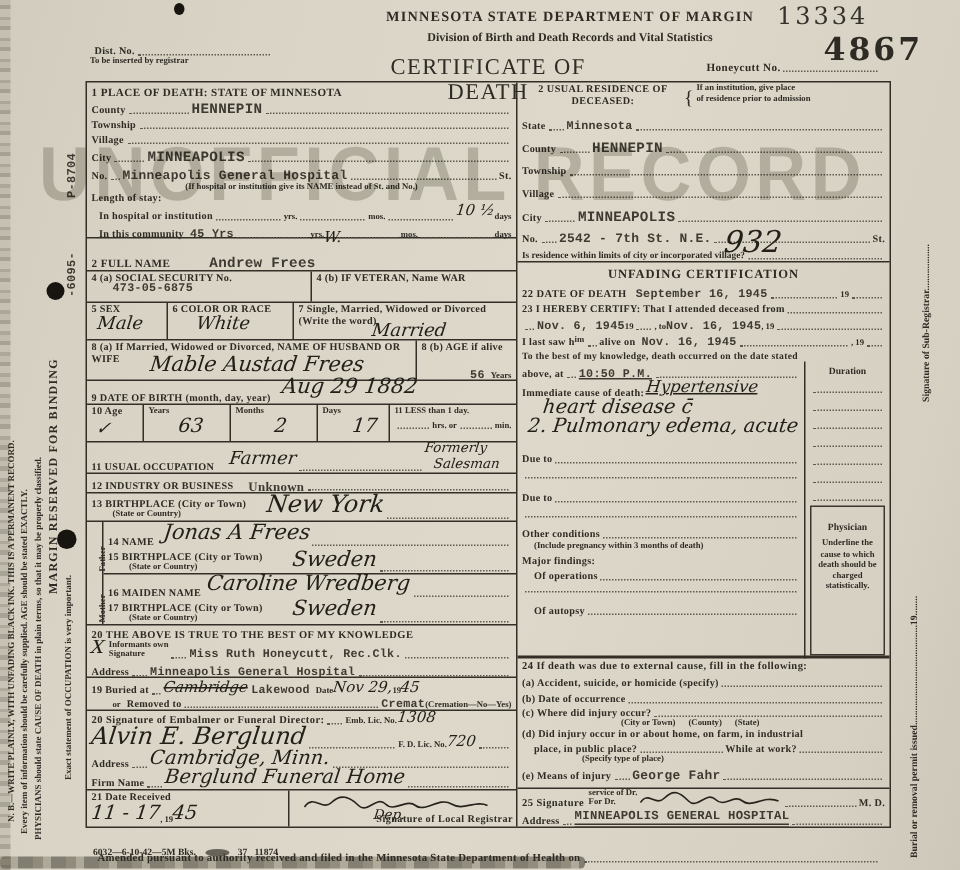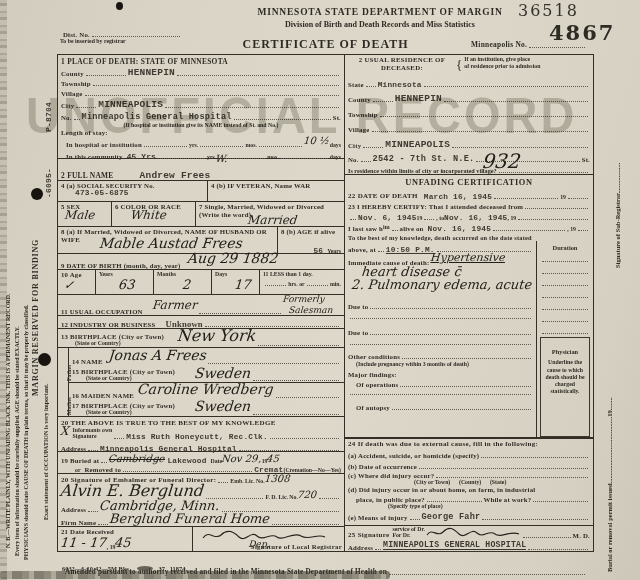--- a/index.html
+++ b/index.html
@@ -58,27 +58,27 @@
   <div class="vrot tn" style="left:23px;top:560px;font-size:6px">PHYSICIANS should state CAUSE OF DEATH in plain terms, so that it may be properly classified.</div>
   <div class="vrot" style="left:31px;top:396px;font-size:8px;font-weight:bold;letter-spacing:.8px">MARGIN RESERVED FOR BINDING</div>
   <div class="vrot tn" style="left:43px;top:520px;font-size:6px">Exact statement of OCCUPATION is very important.</div>
   <div class="vrot ty" style="left:44px;top:132px;font-size:8px">P-8704</div>
   <div class="vrot ty" style="left:44px;top:198px;font-size:8px">-6095-</div>
 
   <div class="vrot tn" style="left:614px;top:268px;font-size:6.5px">Signature of Sub-Registrar...................</div>
   <div class="vrot tn" style="left:606px;top:572px;font-size:6.5px">Burial or removal permit issued.........................................19........</div>
 
   <div class="abs" style="left:210px;top:7px;width:340px;text-align:center;font-size:9.5px;font-weight:bold;letter-spacing:.8px">MINNESOTA STATE DEPARTMENT OF MARGIN</div>
-  <div class="abs" style="left:210px;top:20px;width:340px;text-align:center;font-size:8px;font-weight:bold">Division of Birth and Death Records and Miss Statistics</div>
-  <div class="abs" style="left:238px;top:37px;width:175px;text-align:center;font-size:12px;font-weight:bold;letter-spacing:1px">CERTIFICATE OF DEATH</div>
+  <div class="abs" style="left:210px;top:20px;width:340px;text-align:center;font-size:8px;font-weight:bold">Division of Birth and Death Records and Vital Statistics</div>
+  <div class="abs" style="left:238px;top:37px;width:175px;text-align:center;font-size:15px;font-weight:normal;letter-spacing:1px">CERTIFICATE OF DEATH</div>
   <div class="abs r" style="left:468px;top:38px;width:122px;height:11px">
-    <b class="lb2">Minneapolis No.</b>
+    <b class="lb2">Honeycutt No.</b>
     <i class="d"></i>
   </div>
-  <div class="abs" style="left:518px;top:1px;font-family:'DejaVu Serif',serif;font-size:16px;letter-spacing:2px;color:#35322b">36518</div>
+  <div class="abs" style="left:518px;top:1px;font-family:'DejaVu Serif',serif;font-size:16px;letter-spacing:2px;color:#35322b">13334</div>
   <div class="abs" style="left:549px;top:20px;font-family:'DejaVu Serif',serif;font-size:21px;font-weight:bold;letter-spacing:2px;color:#2e2b25">4867</div>
   <div class="abs" style="left:60px;top:28px;width:125px">
     <div class="r" style="height:10px">
         <b class="lbl">Dist. No.</b>
         <i class="d"></i>
       </div>
     <div class="tn">To be inserted by registrar</div>
   </div>
 
   <div class="wm">UNOFFICIAL RECORD</div>
@@ -423,21 +423,21 @@
             <i class="d"></i>
           </div>
       </div>
 
       <div class="sx" style="height:264px;border-bottom-width:2px">
         <div class="r" style="height:12px;justify-content:center;padding-top:2px">
             <b class="lb2" style="font-size:8.4px;letter-spacing:.6px">UNFADING CERTIFICATION</b>
           </div>
         <div class="r" style="height:13px">
             <b class="lb2" style="font-size:7px">22 DATE OF DEATH</b>
-            <span class="ty" style="margin-left:6px">March 16, 1945</span>
+            <span class="ty" style="margin-left:6px">September 16, 1945</span>
             <i class="d"></i>
             <b class="tn">19</b>
             <i class="d dw20"></i>
           </div>
         <div class="r" style="height:10px">
             <b class="lbl">23 I HEREBY CERTIFY: That I attended deceased from</b>
             <i class="d"></i>
           </div>
         <div class="r" style="height:11px">
             <i class="d dw6"></i>

